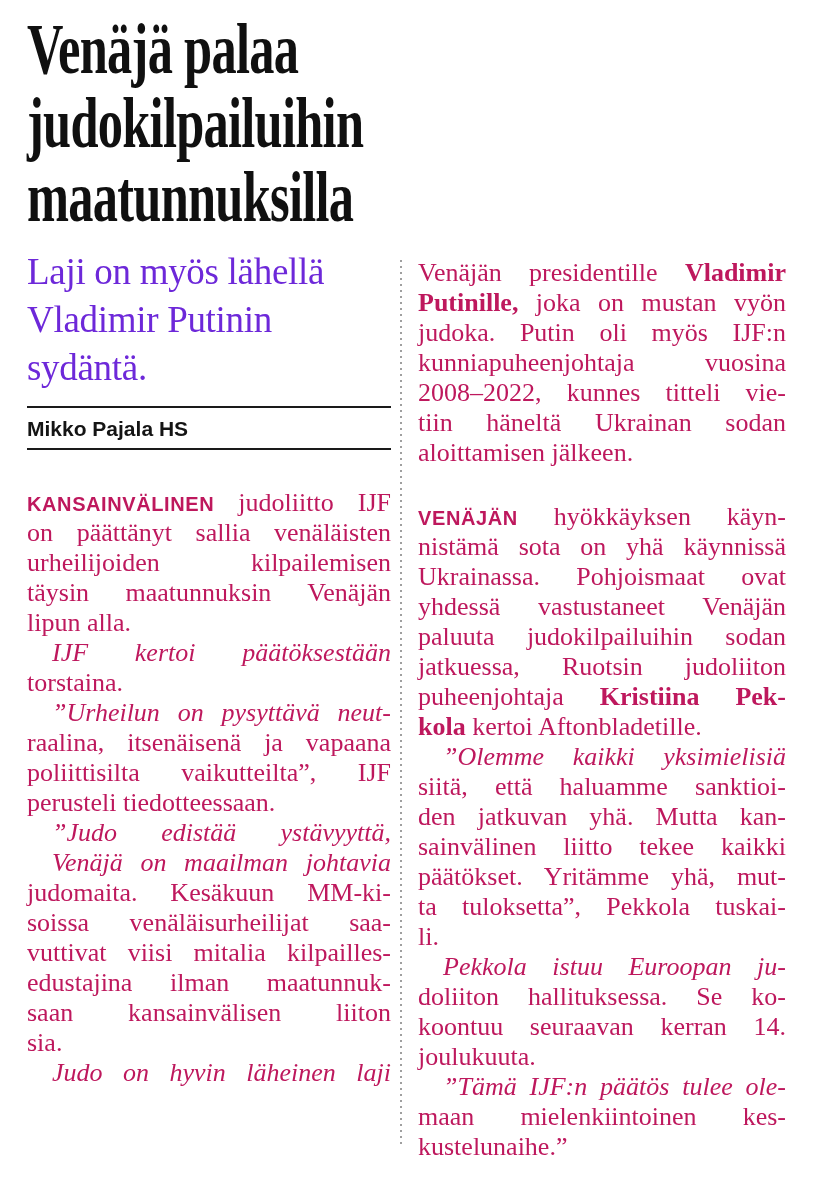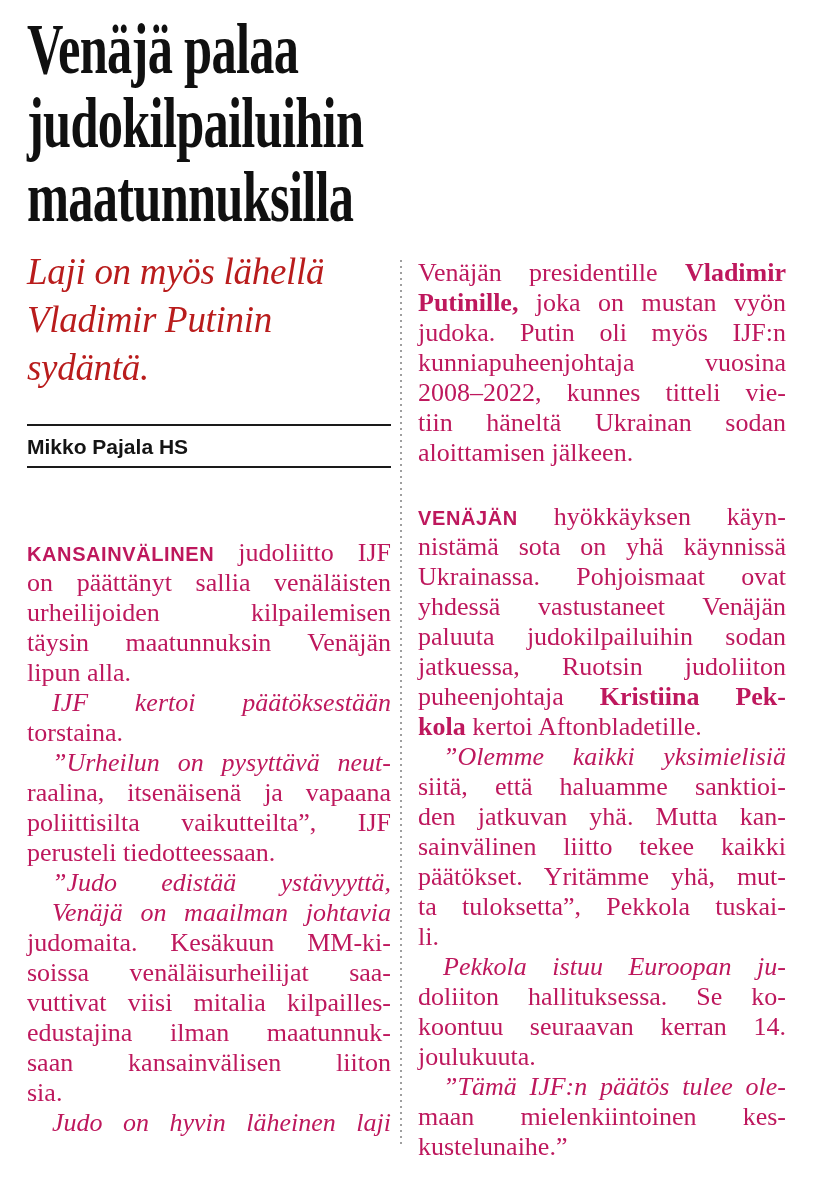--- a/index.html
+++ b/index.html
@@ -36,42 +36,41 @@
     position: absolute;
     left: 373px; top: 12px;
     width: 2px; height: 885px;
     background: repeating-linear-gradient(to bottom, #9f9f9f 0 2px, transparent 2px 6px);
   }
 
   
   .standfirst {
     font-size: 37px;
     line-height: 48px;
-    color: #b91c1c;
+    color: #6d28d9;
     letter-spacing: -0.3px;
-    font-style: italic;
   }
 
   
   .byline-box {
-    margin-top: 32px;
+    margin-top: 14px;
     border-top: 2px solid #1a1a1a;
     border-bottom: 2px solid #1a1a1a;
     padding: 8px 0 6px 0;
   }
   .byline {
     font-family: "Liberation Sans", sans-serif;
     font-weight: bold;
     font-size: 21px;
     line-height: 26px;
     color: #141414;
   }
 
   
-  .body-text { margin-top: 70px; }
+  .body-text { margin-top: 38px; }
   .body-text, .col-right {
     font-size: 26px;
     color: #be185d;
   }
   .para { margin: 0; }
   .para.gap { margin-top: 34px; }
   .line {
     line-height: 30px;
     height: 30px;
     text-align: justify;

